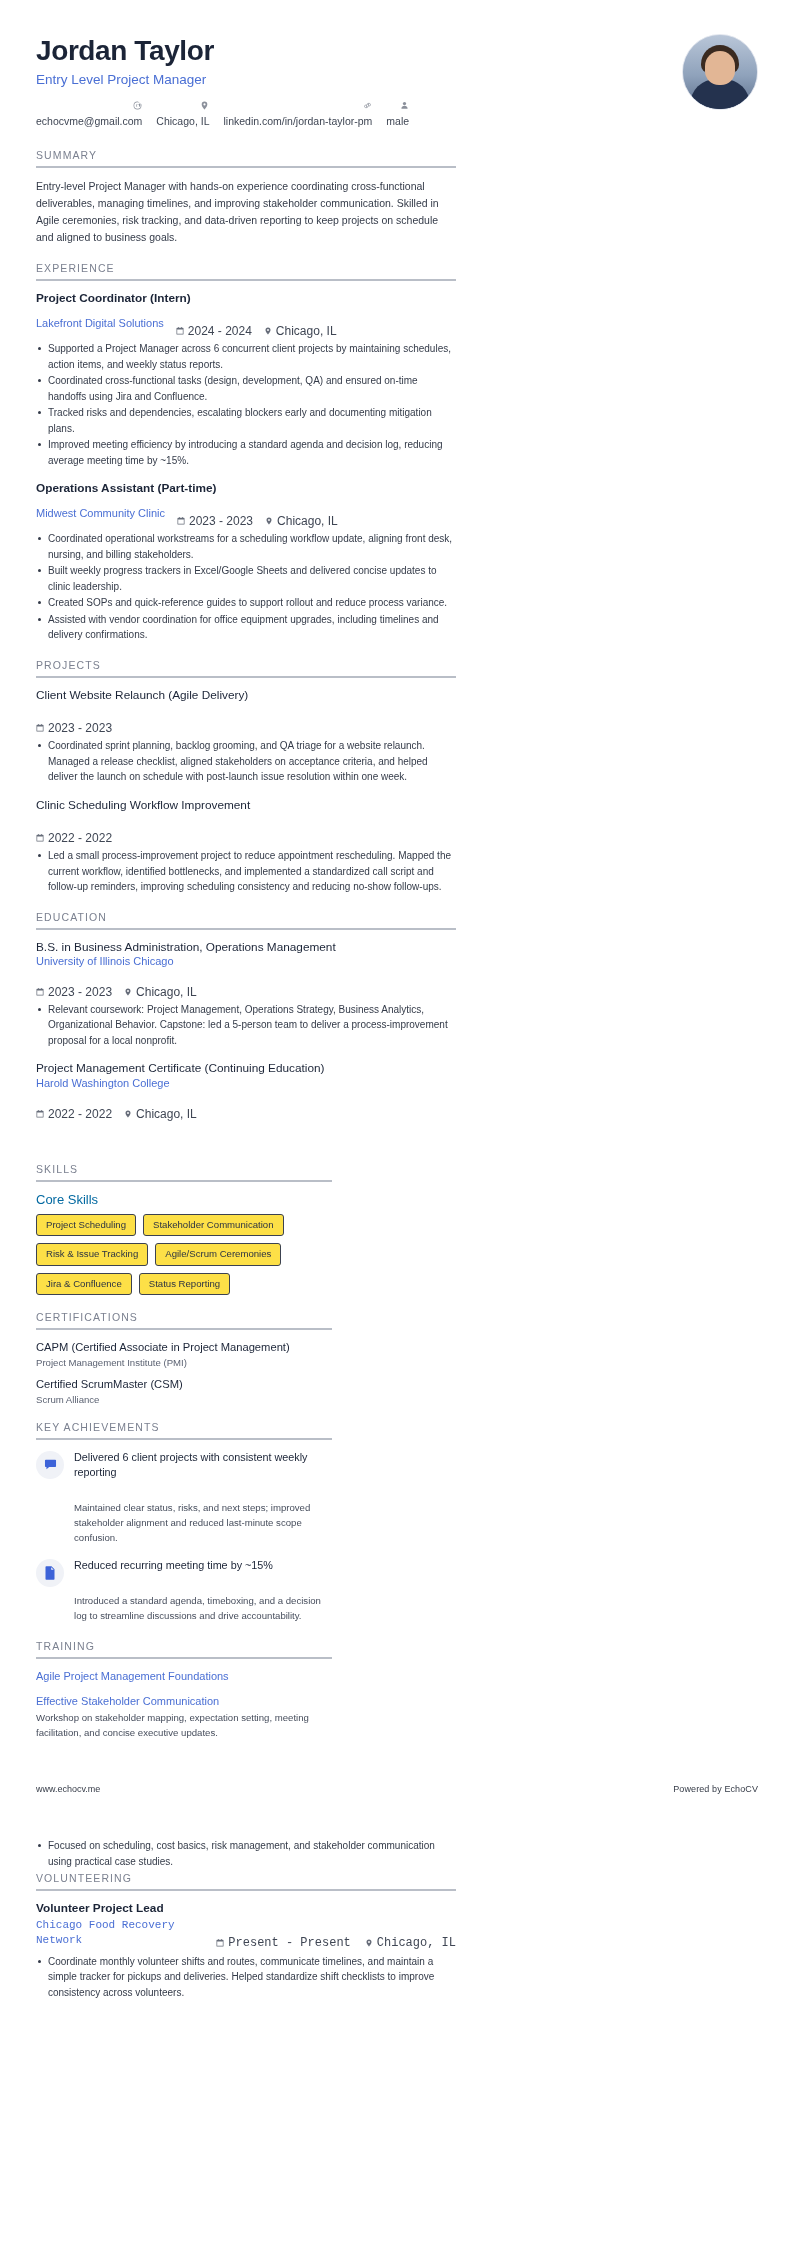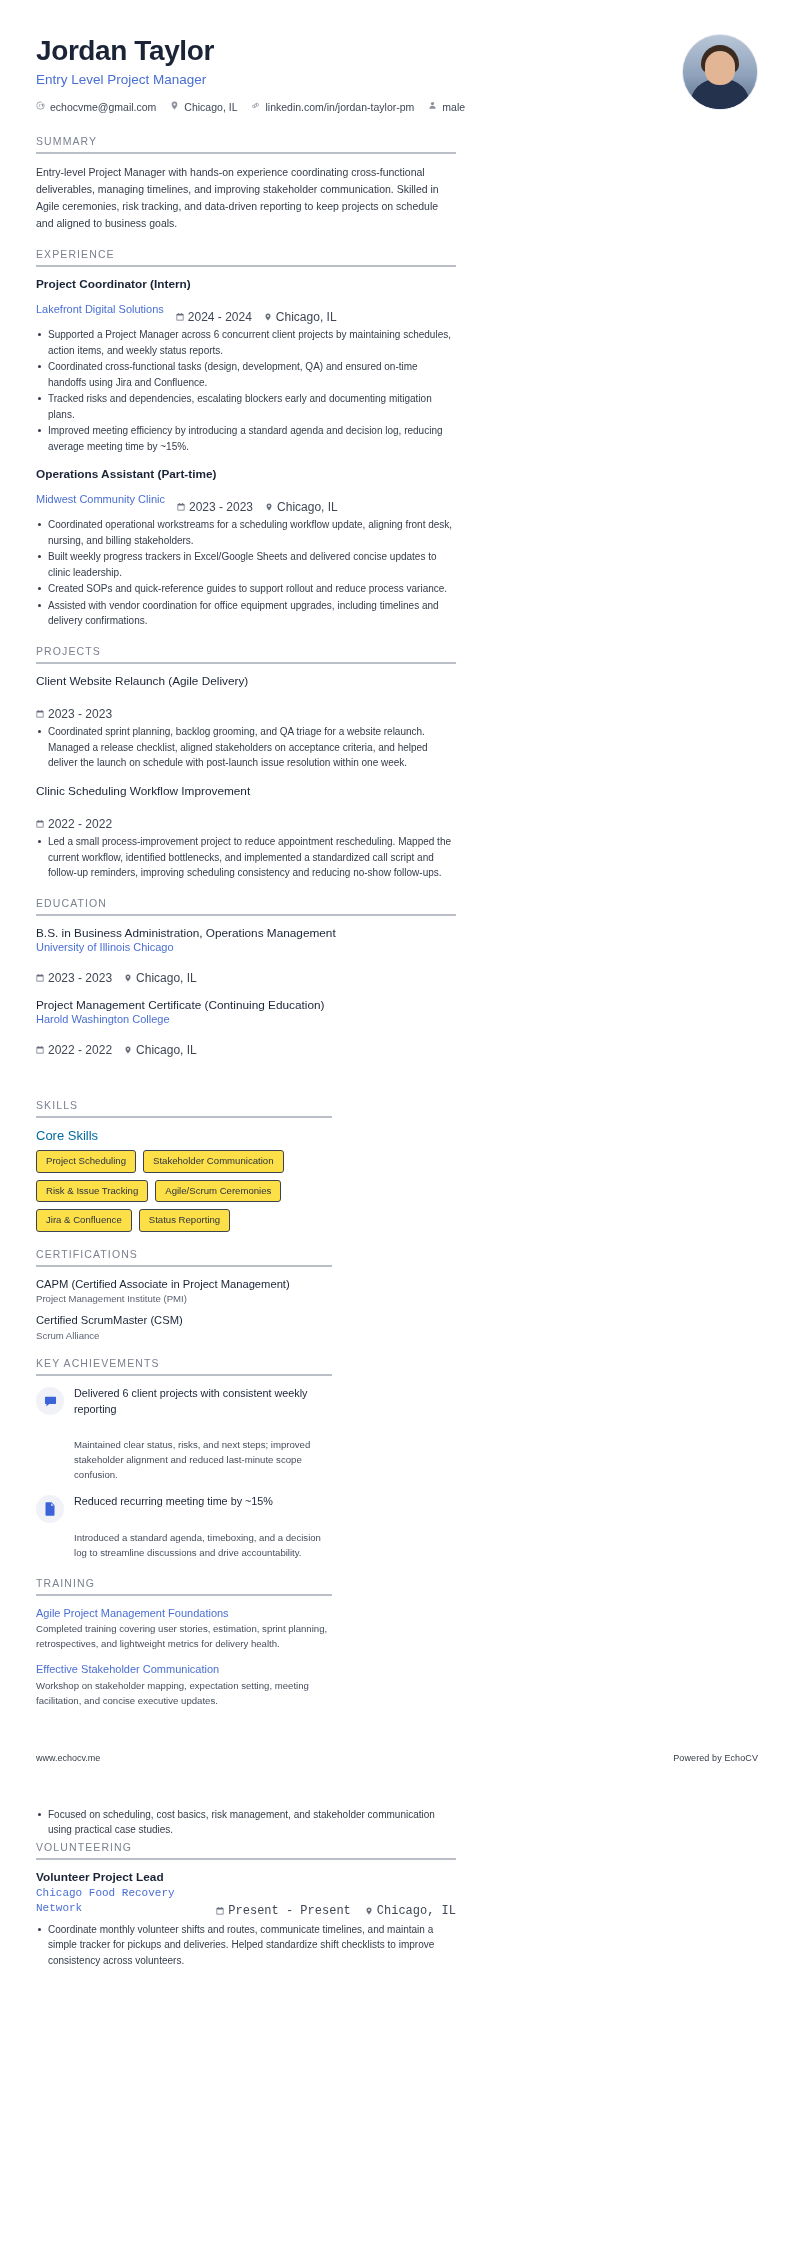--- a/index.html
+++ b/index.html
@@ -47,21 +47,21 @@
   }
   .contact-row {
     display: flex;
     flex-wrap: wrap;
     align-items: center;
     gap: 14px;
     margin-top: 14px;
     font-size: 10.5px;
     color: #3f4654;
   }
-  .contact-item { display: flex; align-items: flex-start; gap: 5px; white-space: nowrap; }
+  .contact-item { display: flex; align-items: flex-end; gap: 5px; white-space: nowrap; flex-direction: column; }
   .contact-item svg { display: block; }
   .avatar {
     width: 76px; height: 76px;
     border-radius: 50%;
     flex: 0 0 76px;
     overflow: hidden;
     position: relative;
     background: linear-gradient(170deg,#cfd8e6 0%, #aab7cc 100%);
     border: 1px solid #e2e6ee;
   }
@@ -466,20 +466,23 @@
             </span>
             <span class="meta-bit">
               <span>
                   <svg class="icon-mini-dark" viewBox="0 0 16 16">
                     <path d="M8 1a5 5 0 00-5 5c0 3.6 5 9 5 9s5-5.4 5-9a5 5 0 00-5-5zm0 6.9A1.9 1.9 0 119.9 6 1.9 1.9 0 018 7.9z"></path>
                   </svg>
                 </span>
               <span>Chicago, IL</span>
             </span>
           </div>
+          <ul class="bullets">
+            <li>Relevant coursework: Project Management, Operations Strategy, Business Analytics, Organizational Behavior. Capstone: led a 5-person team to deliver a process-improvement proposal for a local nonprofit.</li>
+          </ul>
         </div>
 
         <div class="entry">
           <div class="entry-title-reg">Project Management Certificate (Continuing Education)</div>
           <div class="org">Harold Washington College</div>
           <div class="entry-meta">
             <span class="meta-bit">
               <span>
                   <svg class="icon-mini-dark" viewBox="0 0 16 16">
                     <path d="M4.5 0v1.5H2.2A1.2 1.2 0 001 2.7v11.1A1.2 1.2 0 002.2 15h11.6a1.2 1.2 0 001.2-1.2V2.7a1.2 1.2 0 00-1.2-1.2h-2.3V0h-1.4v1.5H5.9V0zM2.4 5h11.2v8.6H2.4z"></path>
@@ -557,21 +560,20 @@
             <div class="ach-desc">Introduced a standard agenda, timeboxing, and a decision log to streamline discussions and drive accountability.</div>
           </div>
         </div>
       </div>
 
       <div class="sec">
         <div class="sec-title">TRAINING</div>
         <div class="sec-rule"></div>
         <div class="train">
           <div class="train-title">Agile Project Management Foundations</div>
-          <div class="train-desc">Completed training covering user stories, estimation, sprint planning, retrospectives, and lightweight metrics for delivery health.</div>
         </div>
         <div class="train">
           <div class="train-title">Effective Stakeholder Communication</div>
           <div class="train-desc">Workshop on stakeholder mapping, expectation setting, meeting facilitation, and concise executive updates.</div>
         </div>
       </div>
 
     </div>
   </div>
 

